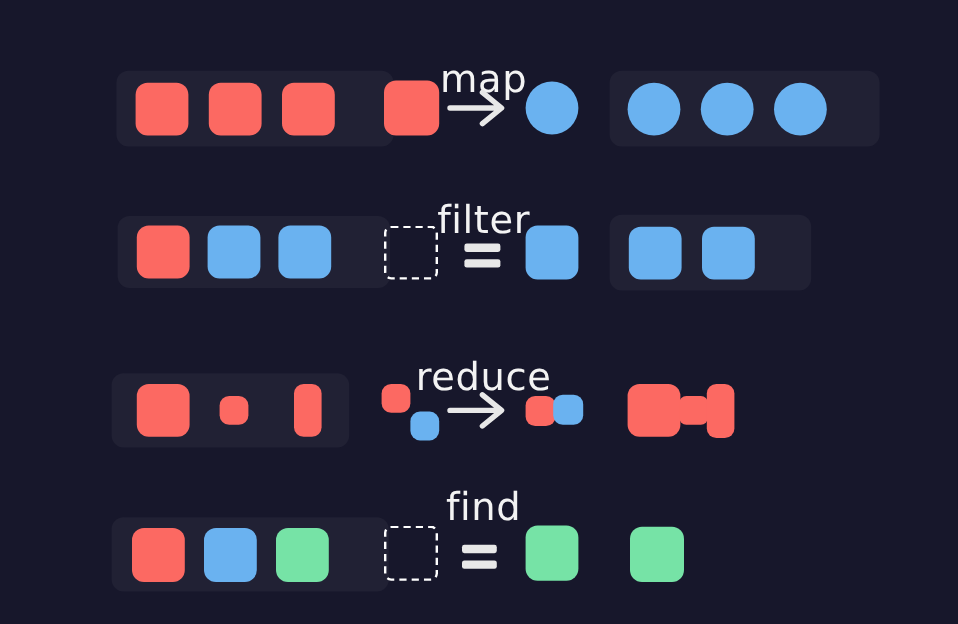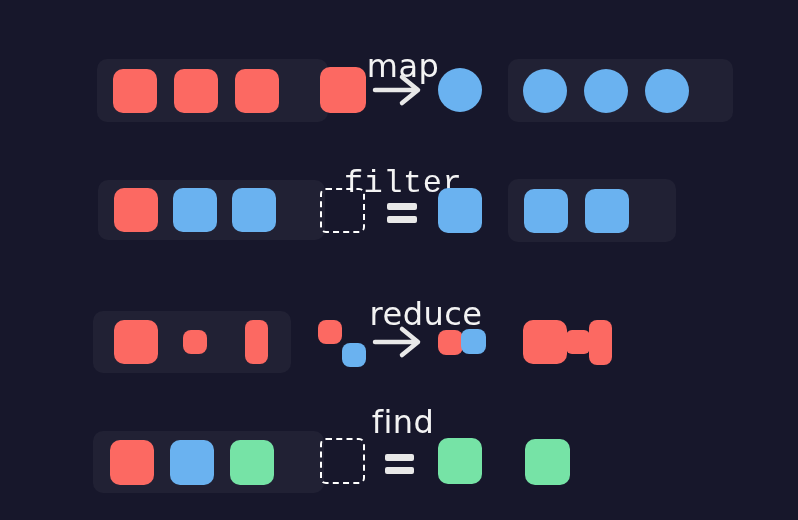--- a/index.html
+++ b/index.html
@@ -69,21 +69,21 @@
     <div class="abs circle blue" style="left:438px;top:68px;"></div>
 
     <div class="panel" style="left:508px;top:59px;width:195px;height:63px;padding:0 15px;gap:17px;">
       <div class="shape circle blue"></div>
       <div class="shape circle blue"></div>
       <div class="shape circle blue"></div>
     </div>
   </section>
 
   <section>
-    <h2 class="row-title" style="top:139px;font-family:Liberation Mono, monospace;">filter</h2>
+    <h2 class="row-title" style="top:139px;">filter</h2>
 
     <div class="panel" style="left:98px;top:180px;width:195px;height:60px;padding:0 16px;gap:15px;">
       <div class="shape sq red"></div>
       <div class="shape sq blue"></div>
       <div class="shape sq blue"></div>
     </div>
 
     <div class="abs dashed" style="left:320px;top:188px;"></div>
 
     <div class="abs equals" style="left:387px;top:203px;">
@@ -93,21 +93,21 @@
 
     <div class="abs sq blue" style="left:438px;top:188px;height:45px;"></div>
 
     <div class="panel" style="left:508px;top:179px;width:136px;height:63px;padding:0 16px;gap:17px;">
       <div class="shape sq blue"></div>
       <div class="shape sq blue"></div>
     </div>
   </section>
 
   <section>
-    <h2 class="row-title" style="top:270px;margin-left:23px;">reduce</h2>
+    <h2 class="row-title" style="top:270px;">reduce</h2>
 
     <div class="panel abs-panel" style="left:93px;top:311px;width:198px;height:62px;">
       <div class="abs sq red" style="left:21px;top:9px;"></div>
       <div class="abs sm red" style="left:90px;top:19px;"></div>
       <div class="abs tallrect red" style="left:152px;top:9px;height:44px;"></div>
     </div>
 
     <div class="abs sm red" style="left:318px;top:320px;"></div>
     <div class="abs sm blue" style="left:342px;top:343px;"></div>
 

